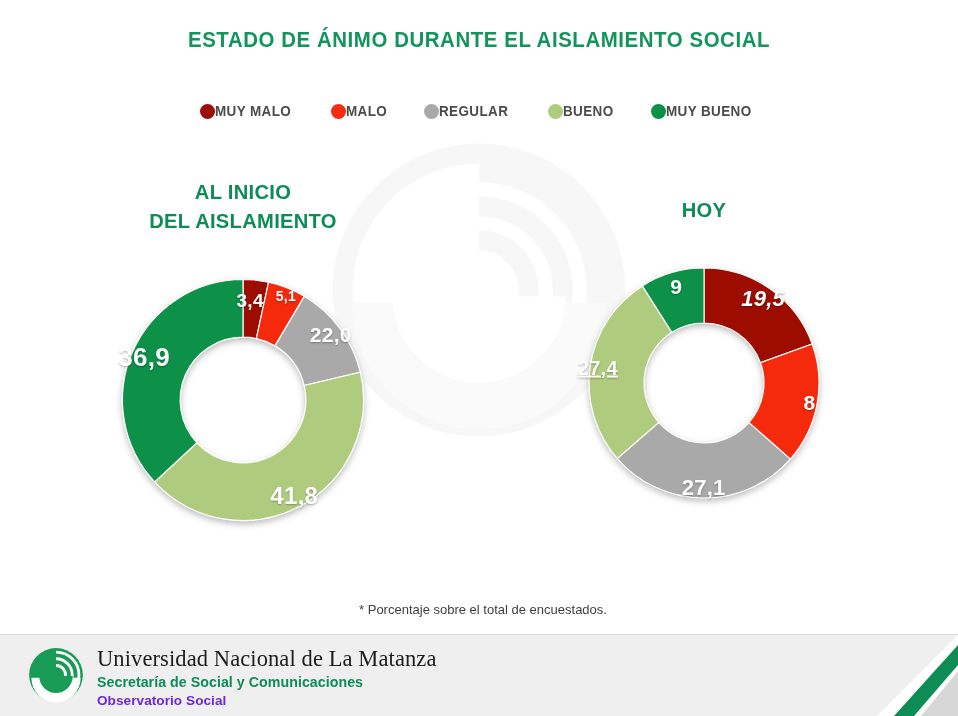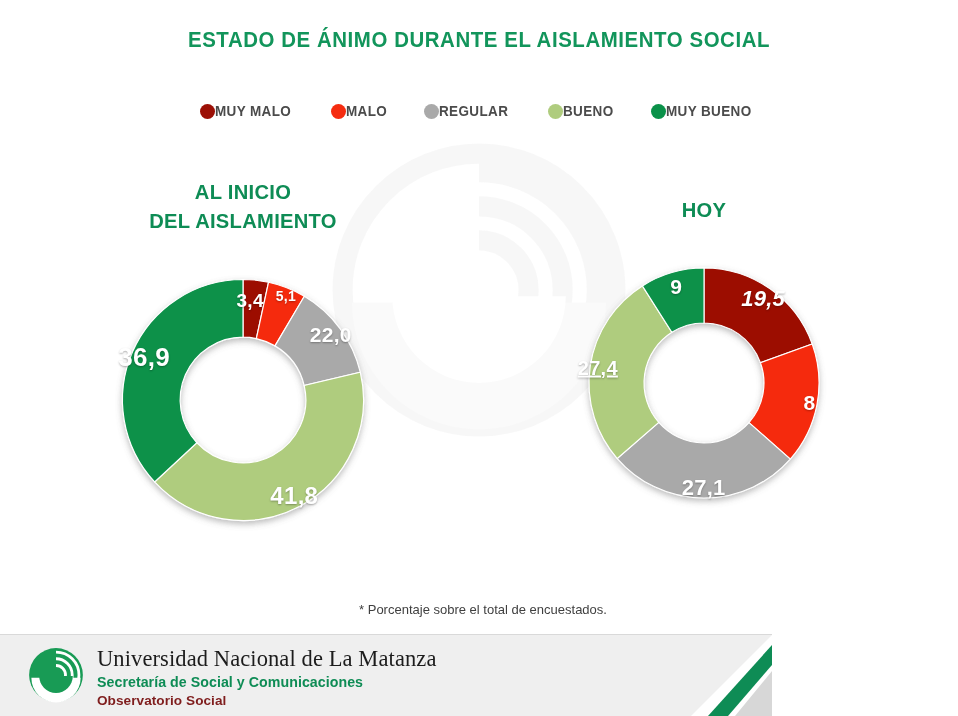--- a/index.html
+++ b/index.html
@@ -122,21 +122,21 @@
     text-align: center;
     font-size: 13px;
     color: #3f3f3f;
   }
 
   
   .footer {
     position: absolute;
     left: 0;
     bottom: 0;
-    width: 772px;
+    width: 958px;
     height: 81px;
     background: #efefef;
     border-top: 1px solid #d9d9d9;
     overflow: hidden;
   }
   .footer-corner {
     position: absolute;
     right: 0;
     bottom: 0;
     width: 140px;
@@ -163,21 +163,21 @@
     font-size: 14.2px;
     font-weight: bold;
     color: #0E8C55;
     line-height: 1.35;
     margin-top: 1px;
     letter-spacing: 0.05px;
   }
   .brand-obs {
     font-size: 13.6px;
     font-weight: bold;
-    color: #7f1d1d;
+    color: #6d28d9;
     line-height: 1.3;
     letter-spacing: 0.05px;
   }
 </style>
 </head>
 <body>
 
 <svg class="watermark" viewBox="0 0 200 200">
   <g fill="none" stroke="#f2f2f2" stroke-width="13">
     <circle cx="100" cy="100" r="88"></circle>

